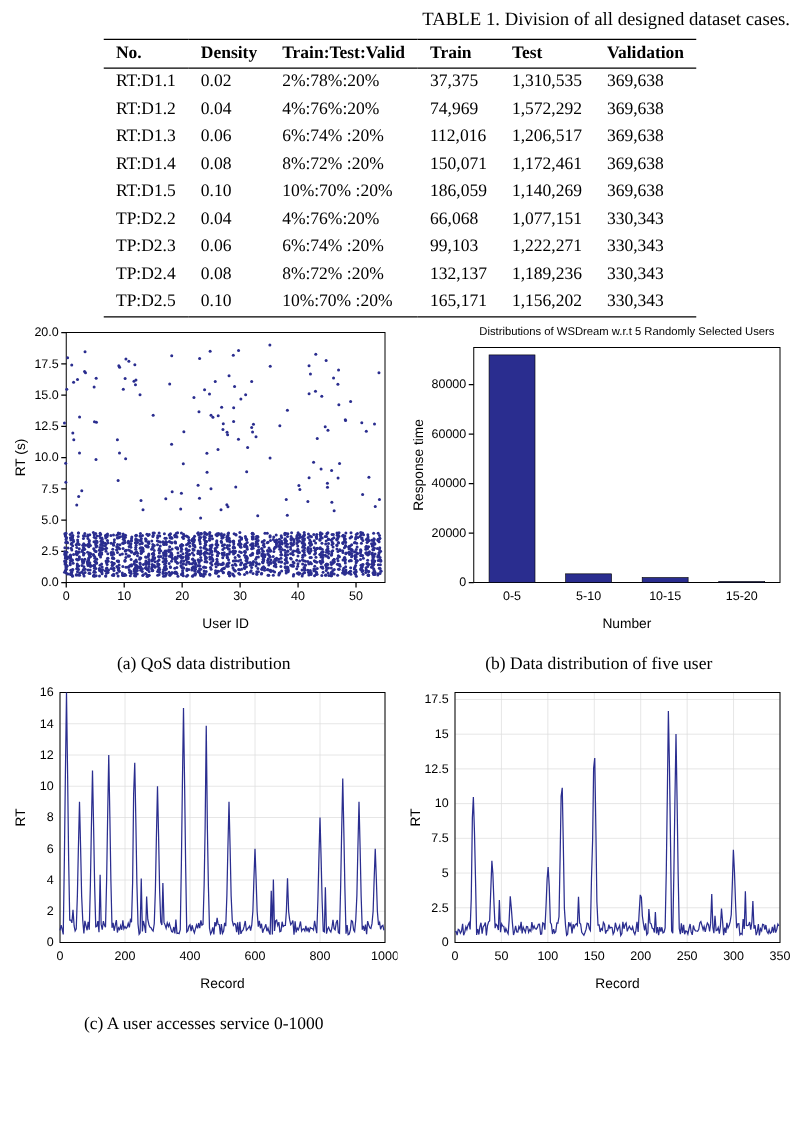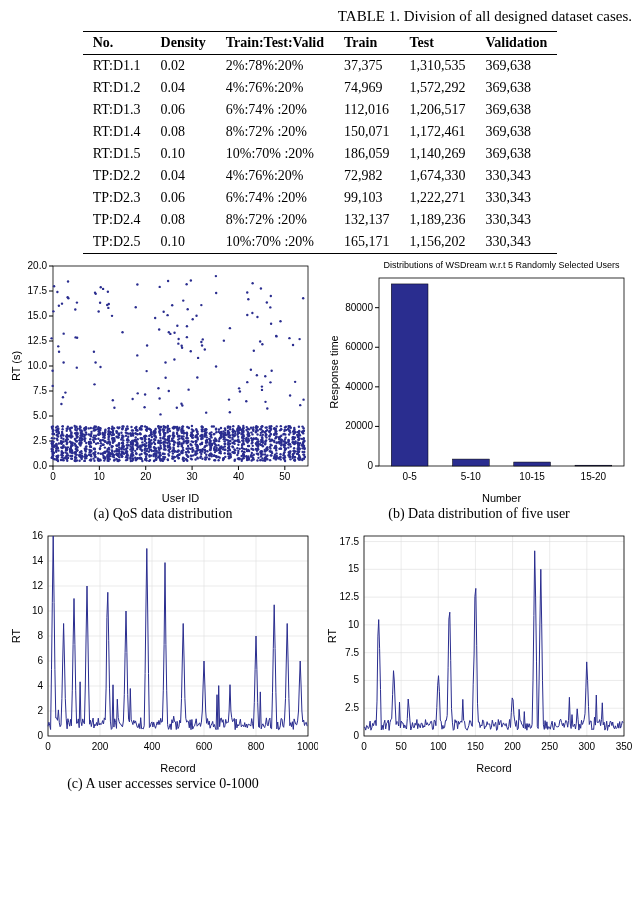--- a/index.html
+++ b/index.html
@@ -34,21 +34,21 @@
     justify-content: space-between;
     margin-bottom: 4px;
   }
   .panel {
     display: flex;
     flex-direction: column;
     align-items: center;
   }
   .panel-cap {
     font-size: 14px;
-    margin-top: 0;
+    margin-top: 18px;
     text-align: center;
   }
   svg { display: block; }
 </style>
 </head>
 <body>
 
 <div class="title">TABLE 1. Division of all designed dataset cases.</div>
 
 <table>
@@ -100,22 +100,22 @@
         <td>0.10</td>
         <td>10%:70% :20%</td>
         <td>186,059</td>
         <td>1,140,269</td>
         <td>369,638</td>
       </tr>
       <tr>
         <td>TP:D2.2</td>
         <td>0.04</td>
         <td>4%:76%:20%</td>
-        <td>72,982</td>
-        <td>1,674,330</td>
+        <td>66,068</td>
+        <td>1,077,151</td>
         <td>330,343</td>
       </tr>
       <tr>
         <td>TP:D2.3</td>
         <td>0.06</td>
         <td>6%:74% :20%</td>
         <td>99,103</td>
         <td>1,222,271</td>
         <td>330,343</td>
       </tr>

